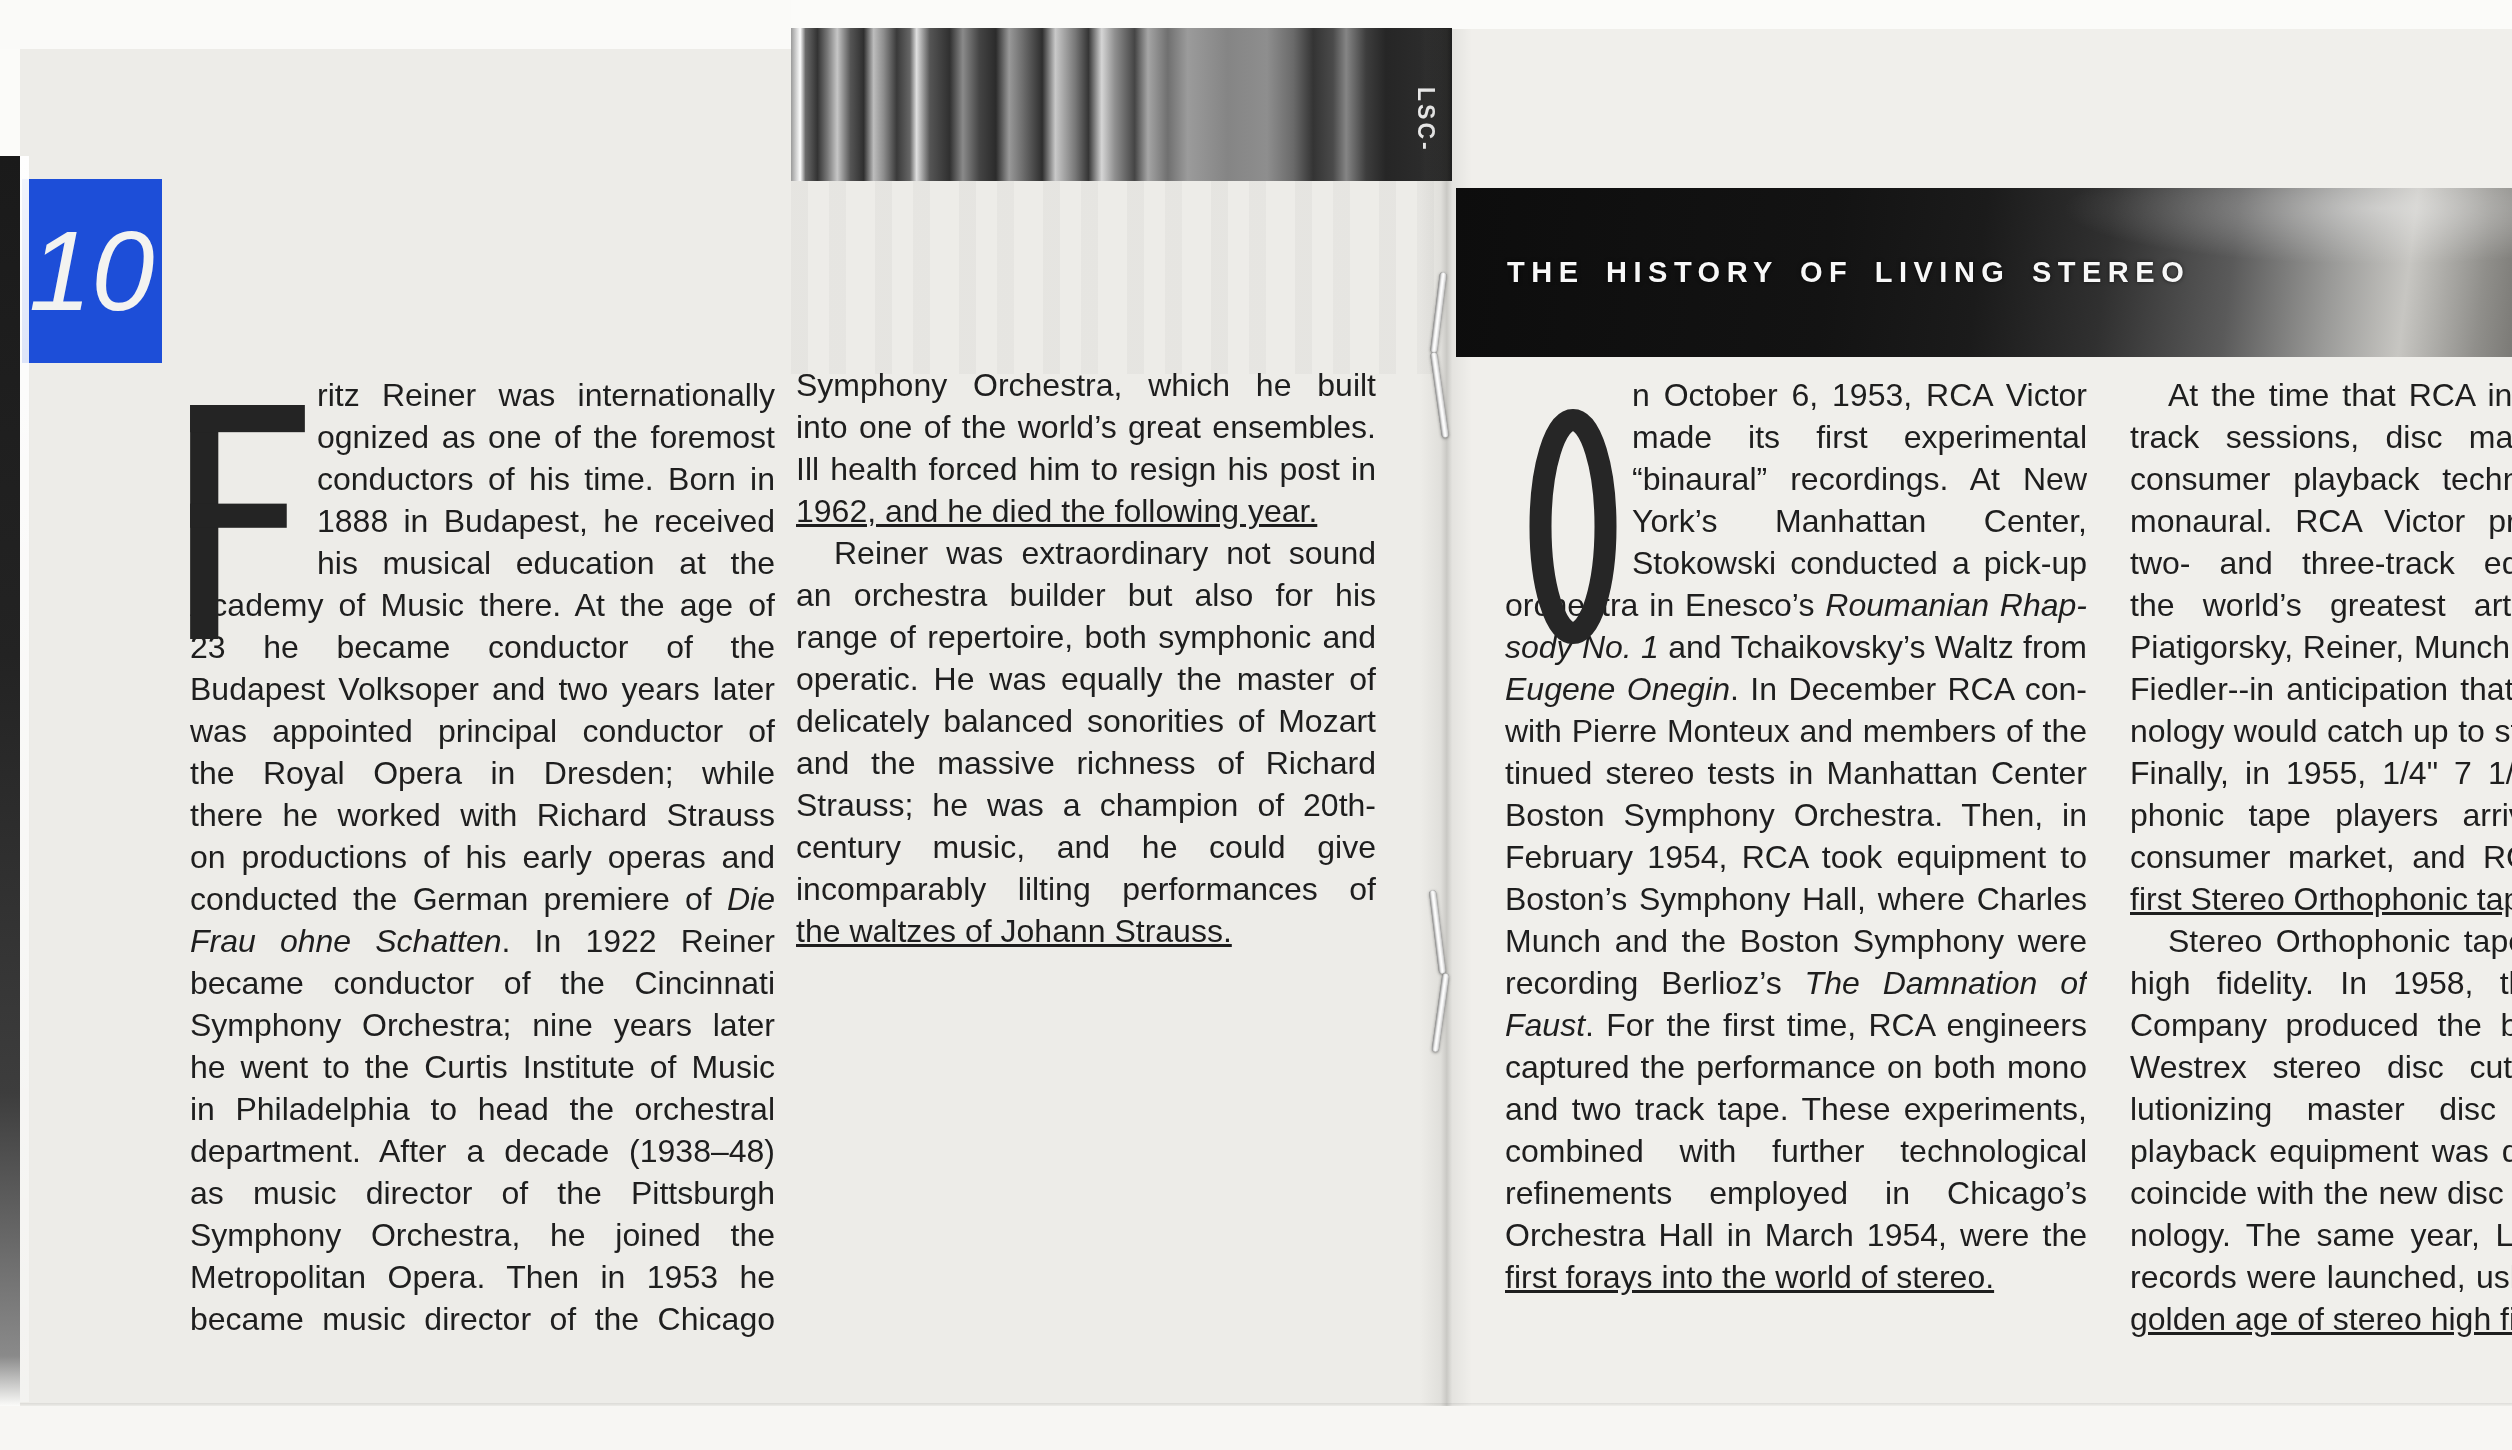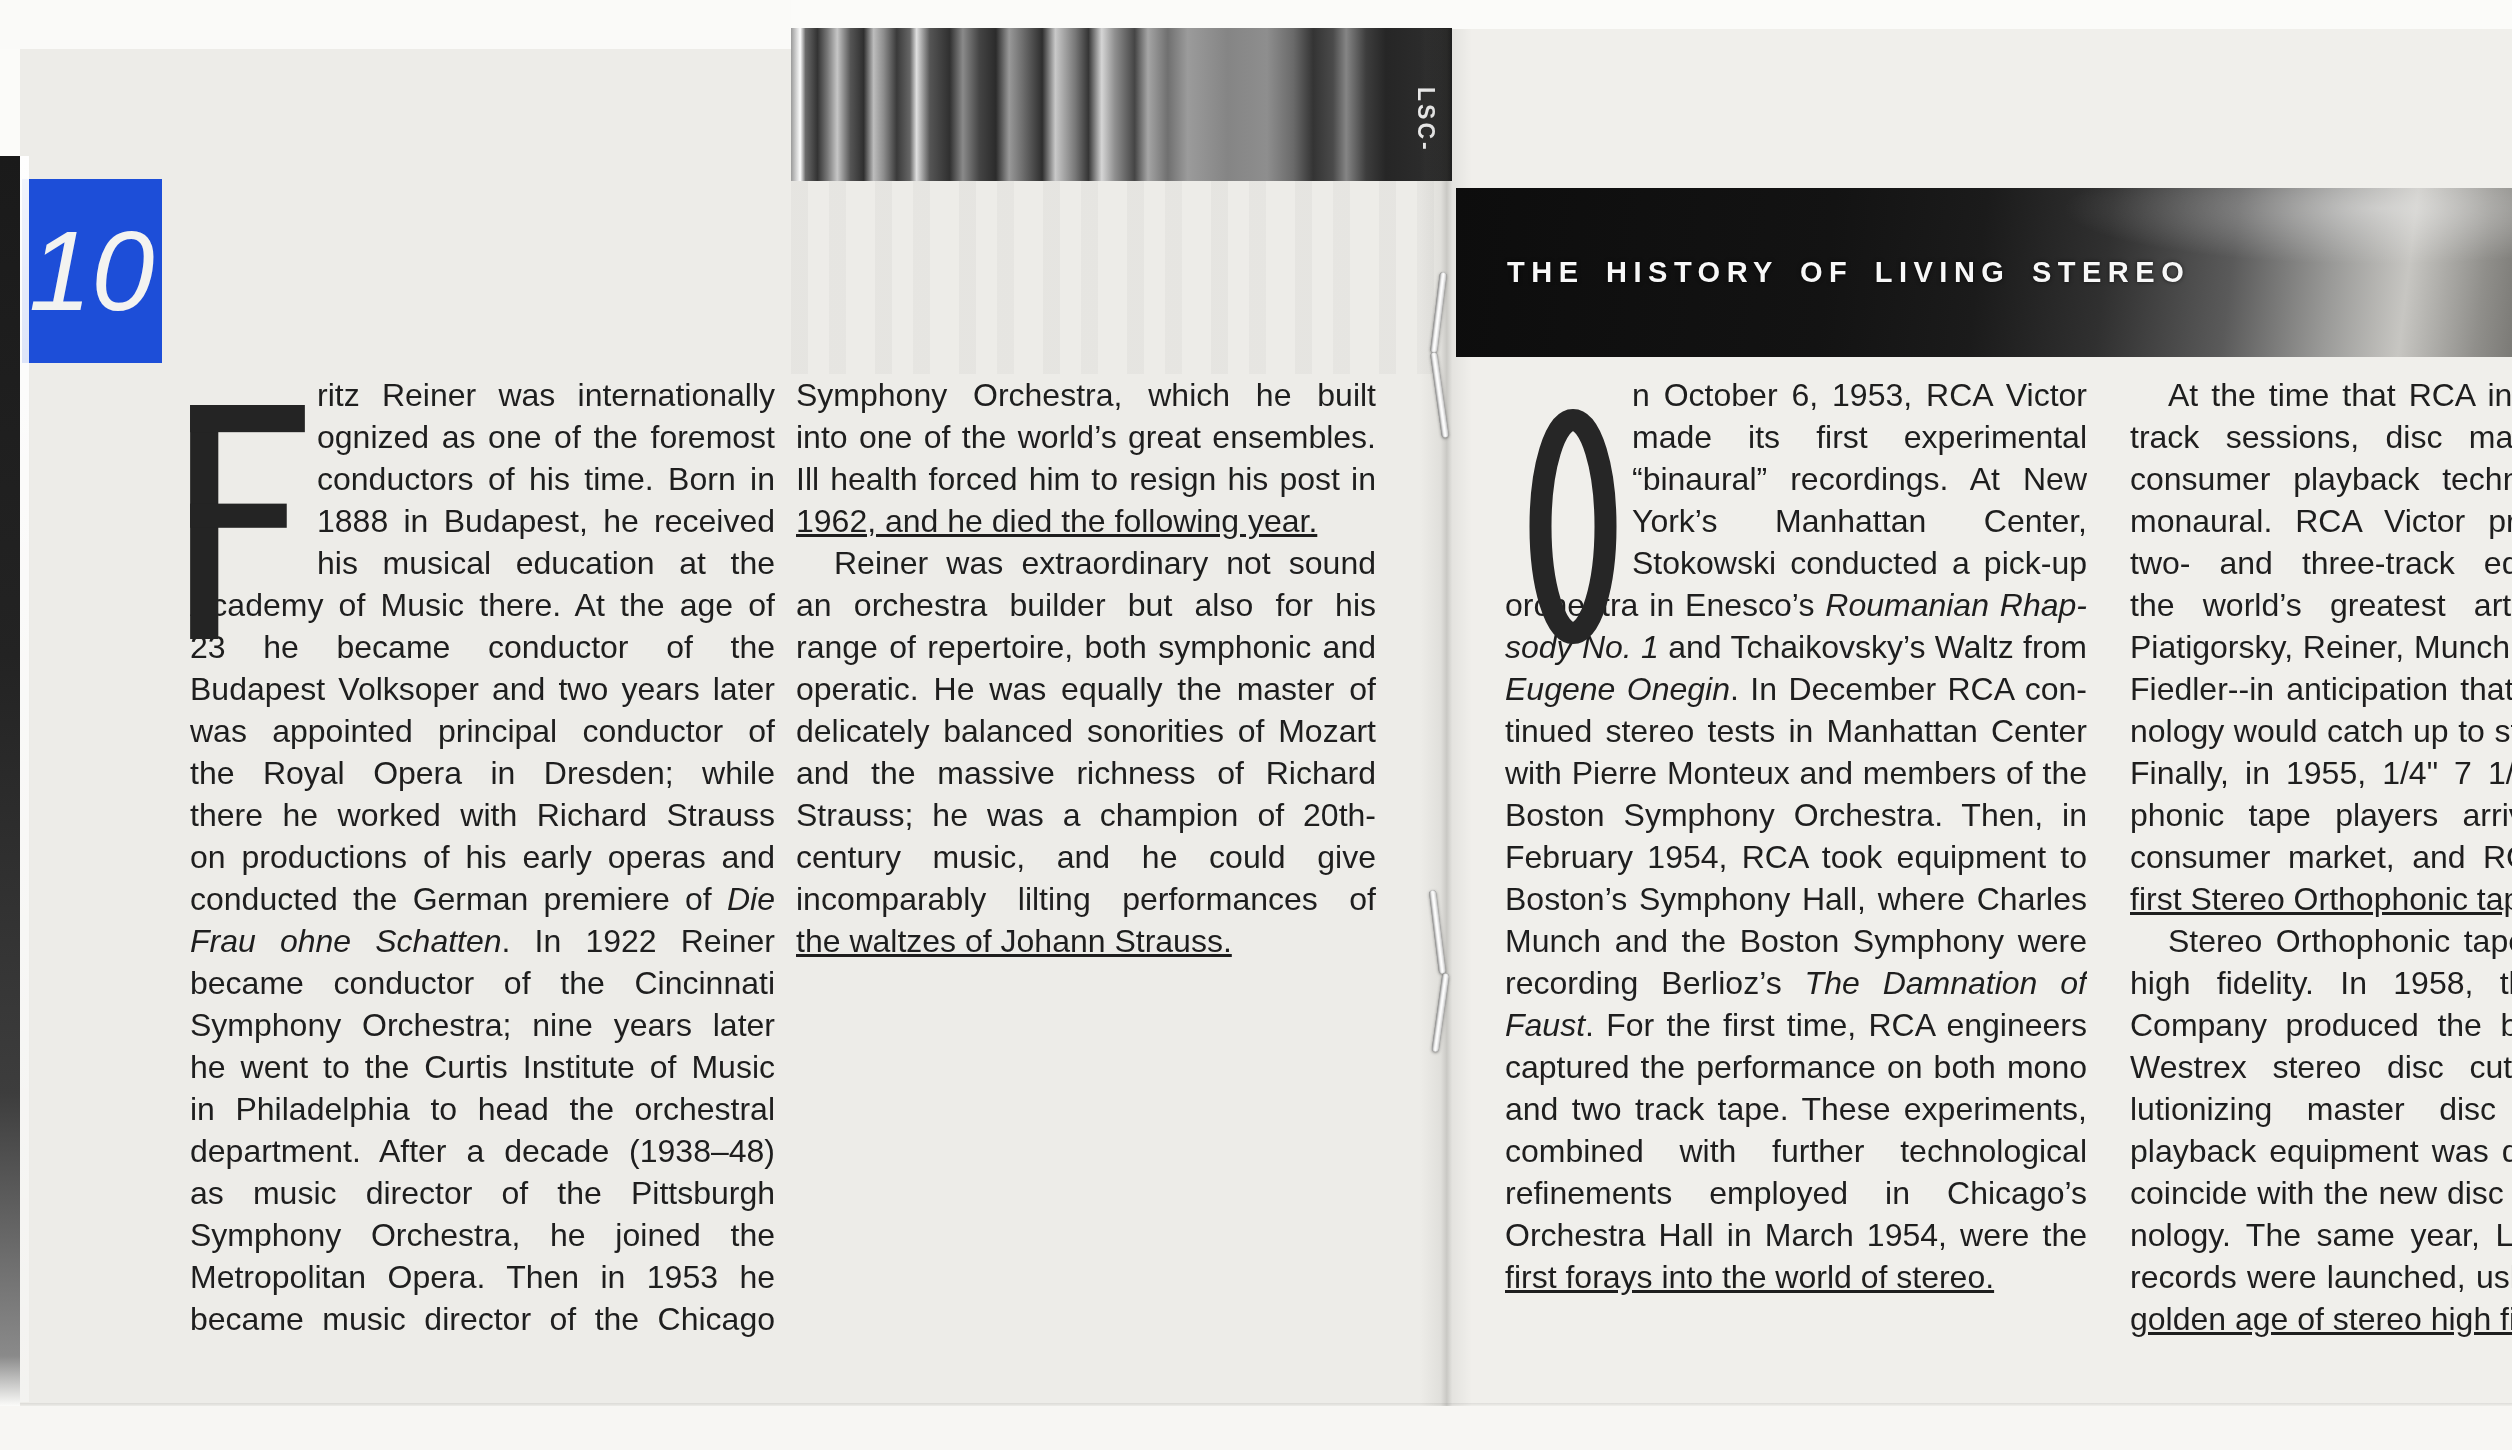--- a/index.html
+++ b/index.html
@@ -57,21 +57,21 @@
       background:
         radial-gradient(42% 55% at 74% 12%, rgba(255,255,255,.38), rgba(255,255,255,0) 60%),
         linear-gradient(97deg,#0d0d0d 0%,#131313 30%,#1b1b1b 42%,#303030 52%,#5a5a5a 62%,#9a9a98 70%,#c7c6c2 76%,#908f8b 82%,#5f5e5a 89%,#3c3b38 96%);}
   .banner-title{position:absolute;left:51px;top:68px;font-size:29px;font-weight:bold;
       letter-spacing:6.5px;word-spacing:7px;color:#f8f8f8;white-space:nowrap;
       text-shadow:0 0 4px rgba(0,0,0,.6);}
 
   
   .col{position:absolute;font-size:32px;line-height:42px;color:#1e1e1e;}
   #p10c1{left:190px;top:374px;width:585px;}
-  #p10c2{left:796px;top:374px;width:580px;}
+  #p10c2{left:796px;top:364px;width:580px;}
   #p11c1{left:1505px;top:374px;width:582px;}
   #p11c2{left:2130px;top:374px;width:559px;}
   .line{text-align:justify;text-align-last:justify;height:42px;overflow:hidden;}
   .line.end{text-align-last:left;text-decoration:underline;}
   .line.ind{text-indent:38px;}
   .line.dc{margin-left:127px;}
   .it{font-style:italic;}
 
   .dropcap{position:absolute;}
   #dropF{left:0;top:31px;}
@@ -161,22 +161,22 @@
       </svg>
     </div>
   <div class="line dc"><span>n October 6, 1953, RCA Victor</span></div>
       <div class="line dc"><span>made its first experimental</span></div>
       <div class="line dc"><span>“binaural” recordings. At New</span></div>
       <div class="line dc"><span>York’s Manhattan Center, Leopold</span></div>
       <div class="line dc"><span>Stokowski conducted a pick-up</span></div>
       <div class="line"><span>orchestra in Enesco’s </span><span class="it">Roumanian Rhap-</span></div>
       <div class="line"><span class="it">sody No. 1</span><span> and Tchaikovsky’s Waltz from</span></div>
       <div class="line"><span class="it">Eugene Onegin</span><span>. In December RCA con-</span></div>
+      <div class="line"><span>with Pierre Monteux and members of the</span></div>
       <div class="line"><span>tinued stereo tests in Manhattan Center</span></div>
-      <div class="line"><span>with Pierre Monteux and members of the</span></div>
       <div class="line"><span>Boston Symphony Orchestra. Then, in</span></div>
       <div class="line"><span>February 1954, RCA took equipment to</span></div>
       <div class="line"><span>Boston’s Symphony Hall, where Charles</span></div>
       <div class="line"><span>Munch and the Boston Symphony were</span></div>
       <div class="line"><span>recording Berlioz’s </span><span class="it">The Damnation of</span></div>
       <div class="line"><span class="it">Faust</span><span>. For the first time, RCA engineers</span></div>
       <div class="line"><span>captured the performance on both mono</span></div>
       <div class="line"><span>and two track tape. These experiments,</span></div>
       <div class="line"><span>combined with further technological</span></div>
       <div class="line"><span>refinements employed in Chicago’s</span></div>

